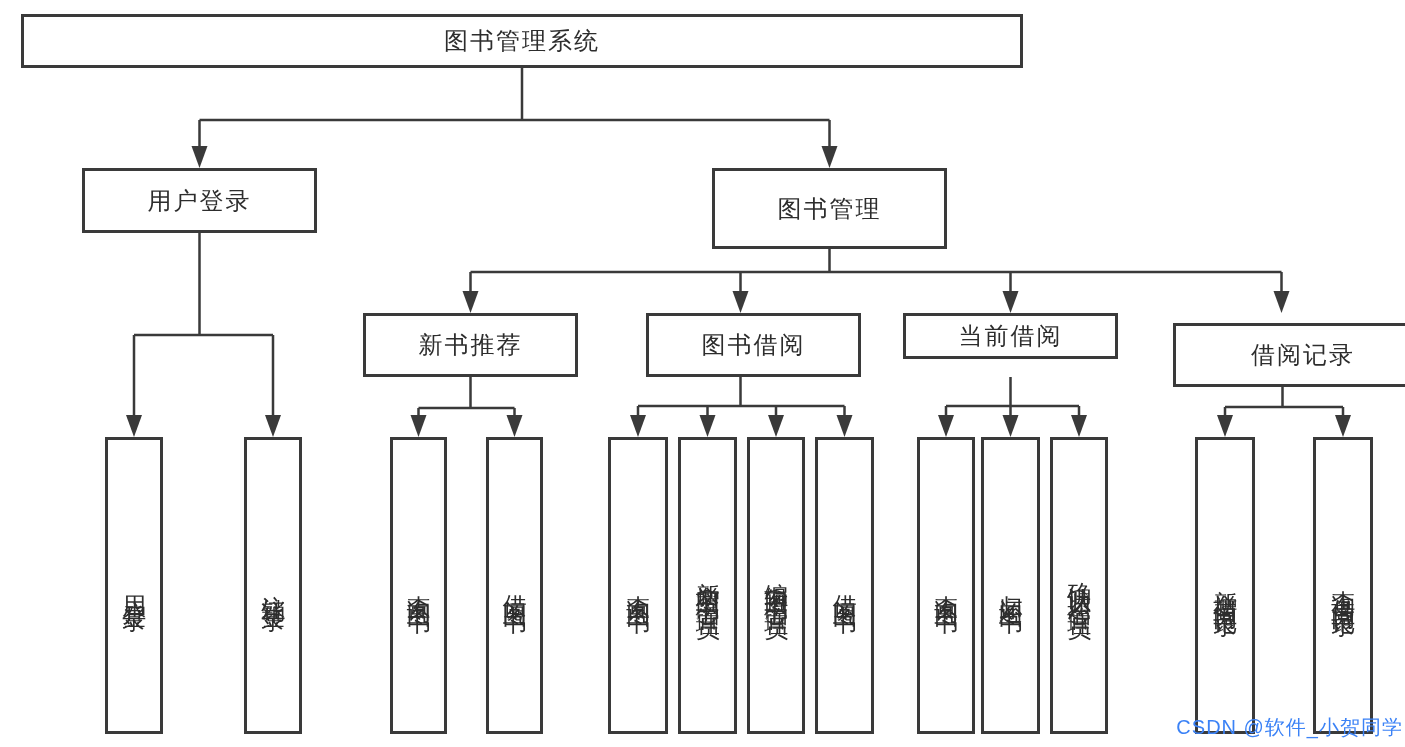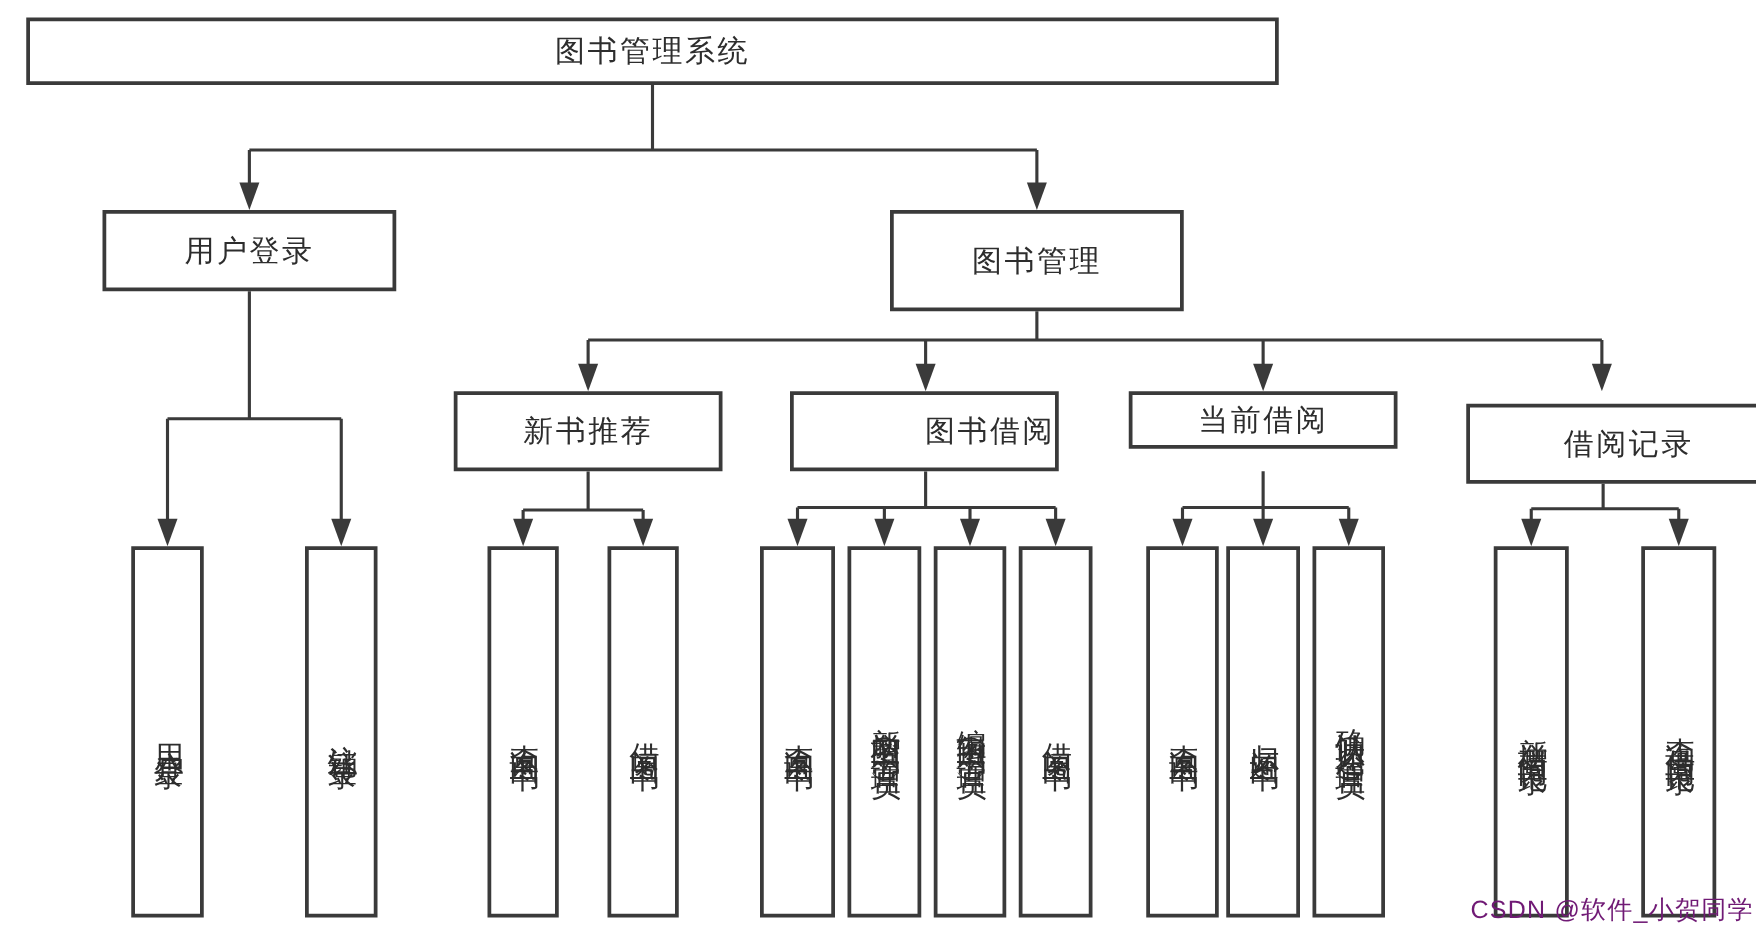--- a/index.html
+++ b/index.html
@@ -36,21 +36,21 @@
     letter-spacing: 5px;
     line-height: 1.1;
     color: #2d2d2d;
   }
   .watermark {
     position: absolute;
     top: 714px;
     right: 2px;
     font-size: 20px;
     letter-spacing: 1px;
-    color: #701a75;
+    color: #3b82f6;
     z-index: 5;
     white-space: nowrap;
   }
 </style>
 </head>
 <body>
 
 <div class="canvas">
 
   <svg class="wires" width="1405" height="747" viewBox="0 0 1405 747">
@@ -100,21 +100,21 @@
   <div class="node" style="left:82px; top:168px; width:235px; height:65px;">
     <span class="h-label">用户登录</span>
   </div>
   <div class="node" style="left:712px; top:168px; width:235px; height:81px;">
     <span class="h-label">图书管理</span>
   </div>
 
   <div class="node" style="left:363px; top:313px; width:215px; height:64px;">
     <span class="h-label">新书推荐</span>
   </div>
-  <div class="node" style="left:632px; top:313px; width:215px; height:64px;justify-content:flex-end;">
+  <div class="node" style="left:646px; top:313px; width:215px; height:64px;">
     <span class="h-label">图书借阅</span>
   </div>
   <div class="node" style="left:903px; top:313px; width:215px; height:46px;">
     <span class="h-label">当前借阅</span>
   </div>
   <div class="node" style="left:1173px; top:323px; width:260px; height:64px;">
     <span class="h-label">借阅记录</span>
   </div>
 
   <div class="node" style="left:105px; top:437px; width:58px; height:297px;">

